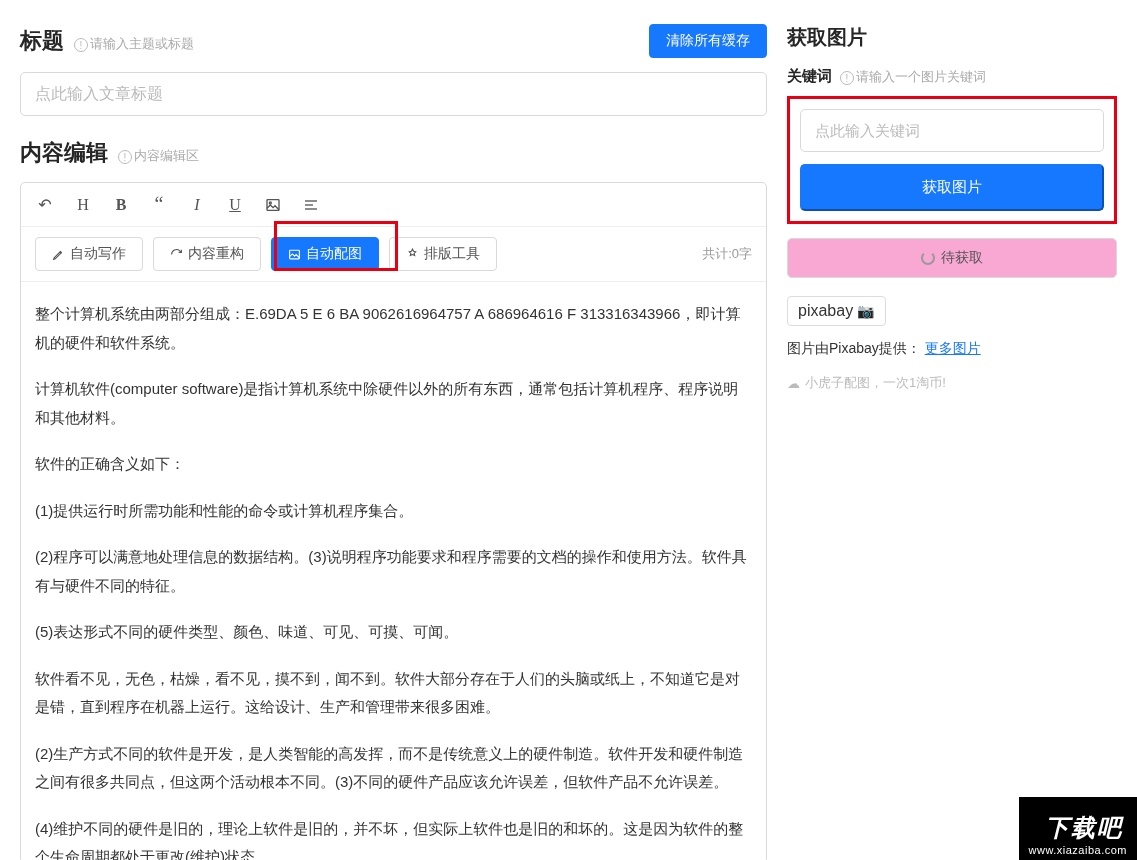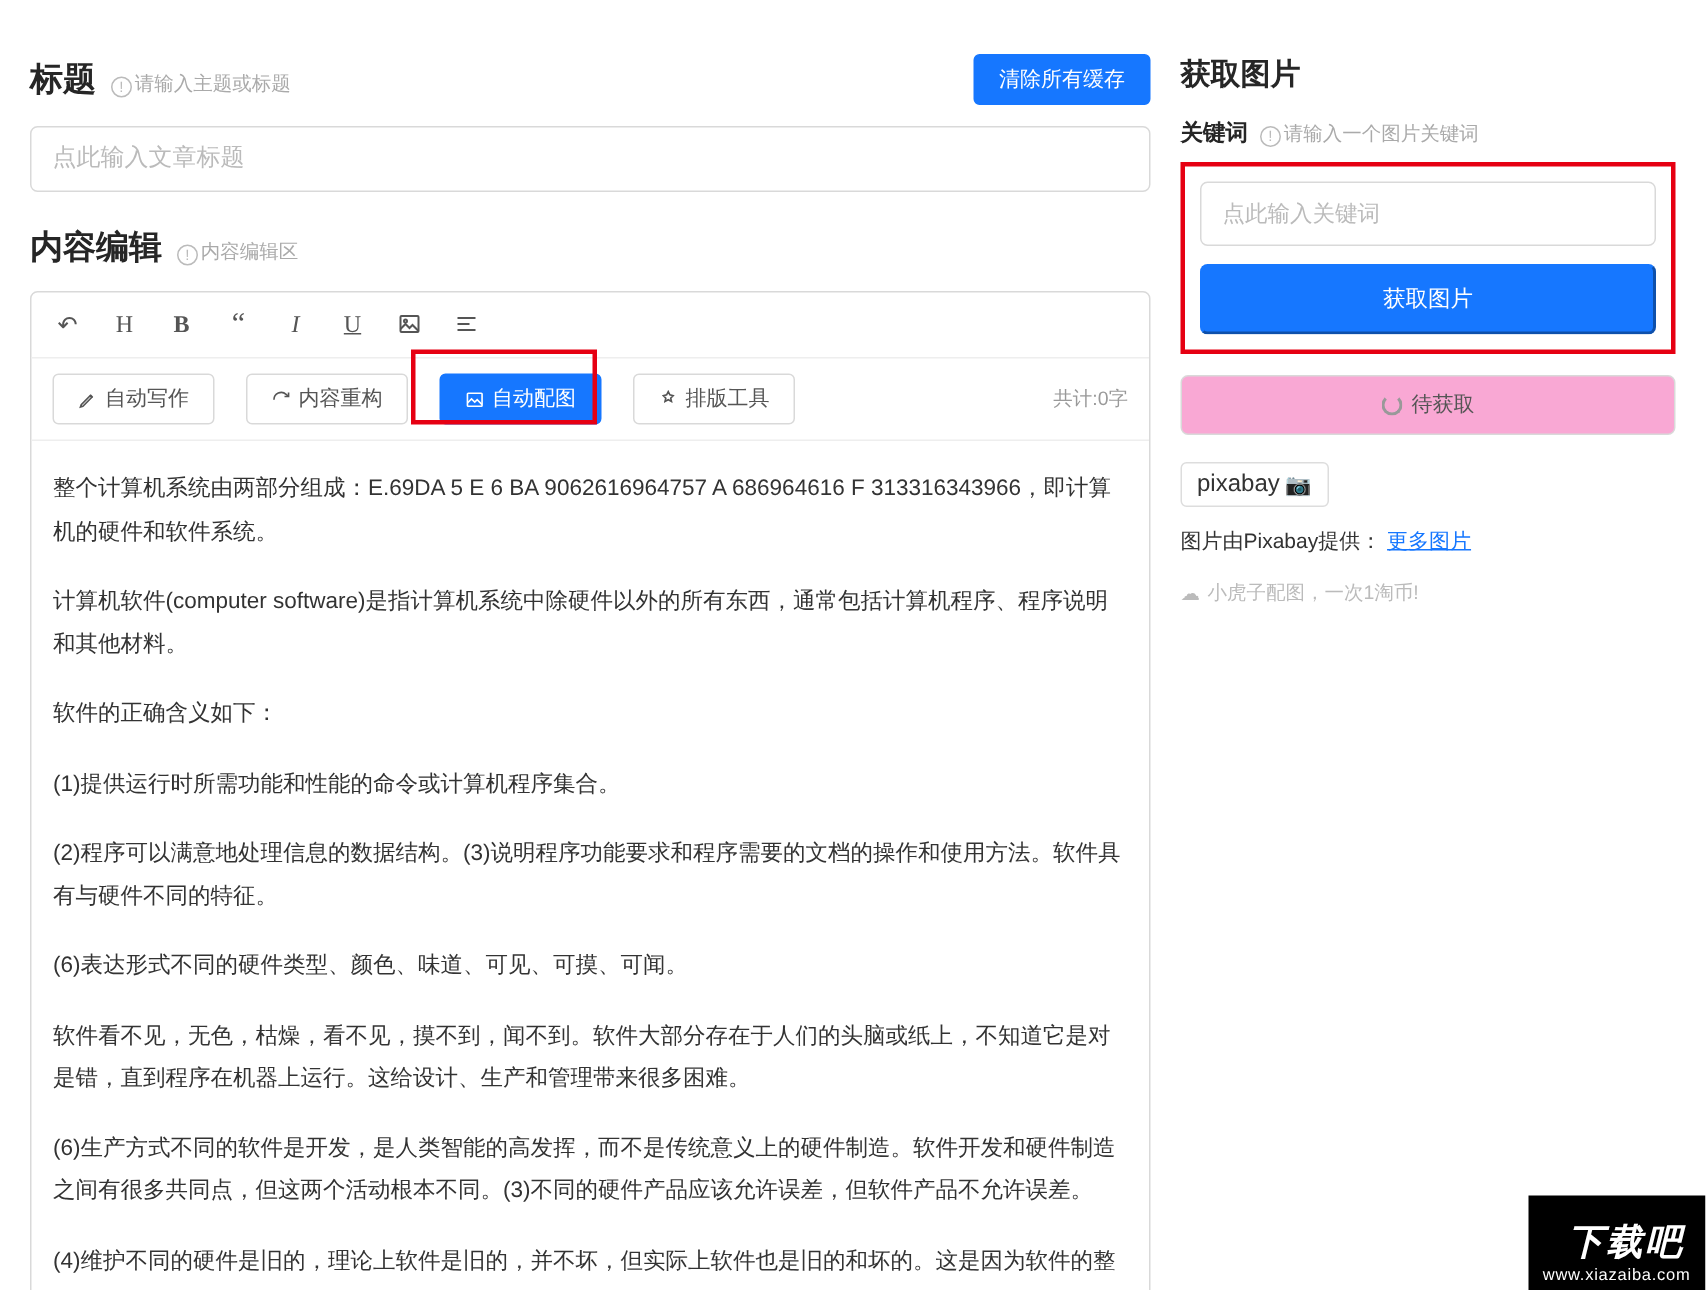--- a/index.html
+++ b/index.html
@@ -1,36 +1,36 @@
 <!DOCTYPE html>
 <html><head>
 <meta charset="utf-8">
 <style>
 * { box-sizing: border-box; margin: 0; padding: 0; }
 body { font-family: "Microsoft YaHei", -apple-system, sans-serif; font-size: 14px; color: #333; background: #fff; width: 1137px; height: 860px; overflow: hidden; position: relative; }
-.container { display: flex; gap: 20px; padding: 36px 20px 0 20px; height: 100%; }
+.container { display: flex; gap: 20px; padding: 24px 20px 0 20px; height: 100%; }
 .left-panel { flex: 1; min-width: 0; }
 .right-panel { width: 330px; flex-shrink: 0; }
 
 .section-header { display: flex; align-items: center; justify-content: space-between; margin-bottom: 14px; }
 .section-title { font-size: 22px; font-weight: 600; color: #262626; }
 .section-hint { font-size: 13px; color: #aaa; margin-left: 6px; font-weight: normal; }
 .hint-icon { display: inline-block; width: 14px; height: 14px; border: 1px solid #bbb; border-radius: 50%; text-align: center; line-height: 14px; font-size: 10px; color: #bbb; margin-right: 2px; vertical-align: -1px; }
 
 .btn { display: inline-flex; align-items: center; justify-content: center; padding: 7px 16px; border-radius: 4px; border: 1px solid #d9d9d9; background: #fff; color: #555; font-size: 14px; cursor: pointer; gap: 5px; }
 .btn-primary { background: #1677ff; border-color: #1677ff; color: #fff; }
 .btn-primary-lg { background: #1677ff; border-color: #1677ff; color: #fff; padding: 12px 0; width: 100%; font-size: 15px; border-radius: 5px; }
 
 .title-input { width: 100%; padding: 12px 14px; border: 1px solid #d9d9d9; border-radius: 5px; font-size: 16px; color: #333; outline: none; }
 .title-input::placeholder { color: #bbb; }
 
 .editor-box { border: 1px solid #d9d9d9; border-radius: 5px; margin-top: 14px; }
 .toolbar-row1 { display: flex; align-items: center; gap: 18px; padding: 10px 14px; border-bottom: 1px solid #eee; color: #555; }
 .toolbar-row1 .tb-icon { cursor: pointer; font-size: 16px; color: #555; width: 20px; text-align: center; }
-.toolbar-row2 { display: flex; align-items: center; padding: 10px 14px; gap: 21px; border-bottom: 1px solid #eee; position: relative; }
+.toolbar-row2 { display: flex; align-items: center; padding: 10px 14px; gap: 10px; border-bottom: 1px solid #eee; position: relative; }
 .word-count { margin-left: auto; font-size: 13px; color: #999; }
 
 .highlight-red { position: absolute; border: 3px solid #e60012; pointer-events: none; }
 .highlight-toolbar { left: 253px; top: -6px; width: 124px; height: 50px; }
 
 .editor-content { padding: 18px 14px; font-size: 15px; line-height: 1.9; color: #333; height: 580px; overflow-y: auto; }
 .editor-content p { margin-bottom: 18px; }
 
 .right-section-title { font-size: 20px; font-weight: 600; color: #262626; margin-bottom: 16px; }
 .right-label { font-size: 15px; font-weight: 600; color: #262626; }
@@ -140,23 +140,23 @@
         <span class="word-count">共计:0字</span>
         <div class="highlight-red highlight-toolbar"></div>
       </div>
 
       <div class="editor-content">
         <p>整个计算机系统由两部分组成：E.69DA 5 E 6 BA 9062616964757 A 686964616 F 313316343966，即计算机的硬件和软件系统。</p>
         <p>计算机软件(computer software)是指计算机系统中除硬件以外的所有东西，通常包括计算机程序、程序说明和其他材料。</p>
         <p>软件的正确含义如下：</p>
         <p>(1)提供运行时所需功能和性能的命令或计算机程序集合。</p>
         <p>(2)程序可以满意地处理信息的数据结构。(3)说明程序功能要求和程序需要的文档的操作和使用方法。软件具有与硬件不同的特征。</p>
-        <p>(6)表达形式不同的硬件类型、颜色、味道、可见、可摸、可闻。</p>
+        <p>(5)表达形式不同的硬件类型、颜色、味道、可见、可摸、可闻。</p>
         <p>软件看不见，无色，枯燥，看不见，摸不到，闻不到。软件大部分存在于人们的头脑或纸上，不知道它是对是错，直到程序在机器上运行。这给设计、生产和管理带来很多困难。</p>
-        <p>(6)生产方式不同的软件是开发，是人类智能的高发挥，而不是传统意义上的硬件制造。软件开发和硬件制造之间有很多共同点，但这两个活动根本不同。(3)不同的硬件产品应该允许误差，但软件产品不允许误差。</p>
+        <p>(2)生产方式不同的软件是开发，是人类智能的高发挥，而不是传统意义上的硬件制造。软件开发和硬件制造之间有很多共同点，但这两个活动根本不同。(3)不同的硬件产品应该允许误差，但软件产品不允许误差。</p>
         <p>(4)维护不同的硬件是旧的，理论上软件是旧的，并不坏，但实际上软件也是旧的和坏的。这是因为软件的整个生命周期都处于更改(维护)状态。</p>
       </div>
     </div>
   </div>
 
   <div class="right-panel">
     <div class="right-section-title">获取图片</div>
 
     <div>
       <span class="right-label">关键词</span>

